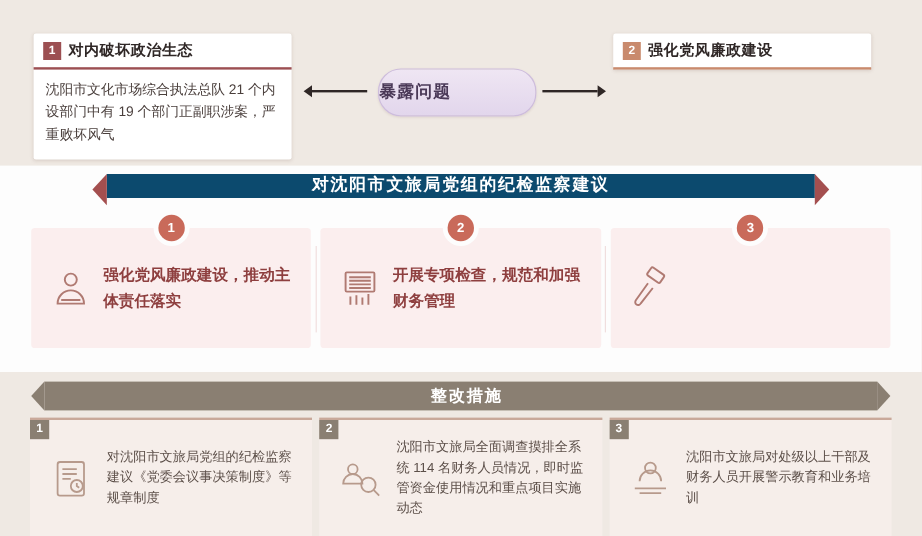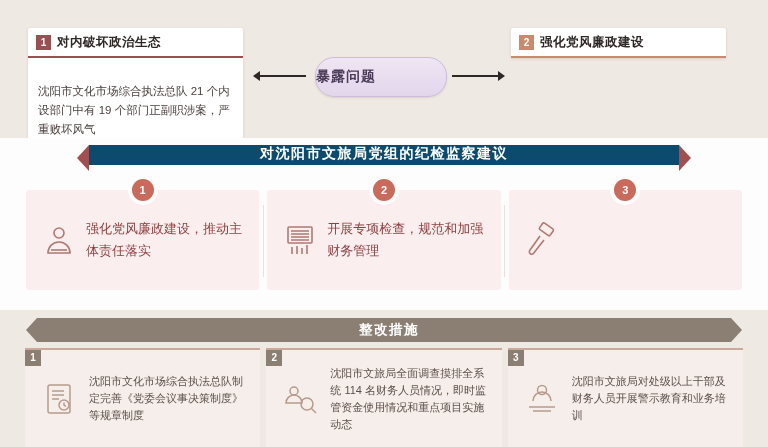--- a/index.html
+++ b/index.html
@@ -32,21 +32,21 @@
     width: 15px; height: 15px; flex: 0 0 15px;
     color: #fff; font-size: 10px; line-height: 15px; text-align: center;
     background: #9c4f52; font-weight: bold;
   }
   .card.right .num-sq { background: #c98a6d; }
   .card-title {
     font-size: 12.5px; font-weight: bold; letter-spacing: .5px;
     color: #2f2726;
   }
   .card-body {
-    font-size: 11.5px; line-height: 19px; padding: 24px 10px 10px 10px;
+    font-size: 11.5px; line-height: 19px; padding: 8px 10px 10px 10px;
     color: #4a3f3c;
   }
   
   .bubble {
     position: absolute; left: 315px; top: 57px;
     width: 130px; height: 38px; border-radius: 19px;
     background: linear-gradient(180deg,#efe6f3,#e2d6ec);
     border: 1px solid #cdbcdc;
     box-shadow: 0 1px 2px rgba(120,90,80,0.15);
     display: flex; align-items: center; justify-content: flex-start;
@@ -101,21 +101,21 @@
     width: 22px; height: 22px; border-radius: 50%;
     background: #c96a5a; color: #fff;
     font-size: 11px; font-weight: bold; text-align: center; line-height: 22px;
     box-shadow: 0 0 0 4px #fdfdfd;
   }
   .rec .icon {
     flex: 0 0 46px; height: 46px; display: flex; align-items: center; justify-content: center;
     color: #b07a72;
   }
   .rec .txt {
-    font-size: 13px; line-height: 22px; font-weight: normal; color: #8e3f3f;
+    font-size: 13px; line-height: 22px; font-weight: bold; color: #8e3f3f;
     padding-left: 4px;
   }
   .divider {
     position: absolute; top: 205px; width: 1px; height: 72px; background: #f0dede;
   }
   .divider.d1 { left: 263px; }
   .divider.d2 { left: 504px; }
 
   
   .meas-bar {
@@ -244,21 +244,21 @@
   <div class="meas">
     <div class="mnum">1</div>
     <div class="micon">
       <svg width="44" height="44" viewBox="0 0 44 44" fill="none" stroke="#b79a8c" stroke-width="1.5">
         <rect x="11" y="8" width="22" height="28" rx="2"></rect>
         <path d="M15 14h12M15 18h12M15 22h7"></path>
         <circle cx="27" cy="28" r="5"></circle>
         <path d="M27 25.5V28l2 1.5"></path>
       </svg>
     </div>
-    <div class="mtxt">沈阳市文化市场综合执法总队制定完善《党委会议事决策制度》等规章制度</div>
+    <div class="mtxt">对沈阳市文旅局党组的纪检监察建议《党委会议事决策制度》等规章制度</div>
   </div>
 
   <div class="meas">
     <div class="mnum">2</div>
     <div class="micon">
       <svg width="44" height="44" viewBox="0 0 44 44" fill="none" stroke="#b79a8c" stroke-width="1.5">
         <circle cx="16" cy="14" r="4"></circle>
         <path d="M8 26c0-4.4 3.6-8 8-8s8 3.6 8 8z"></path>
         <circle cx="29" cy="27" r="6"></circle>
         <path d="M33.5 31.5L38 36"></path>

